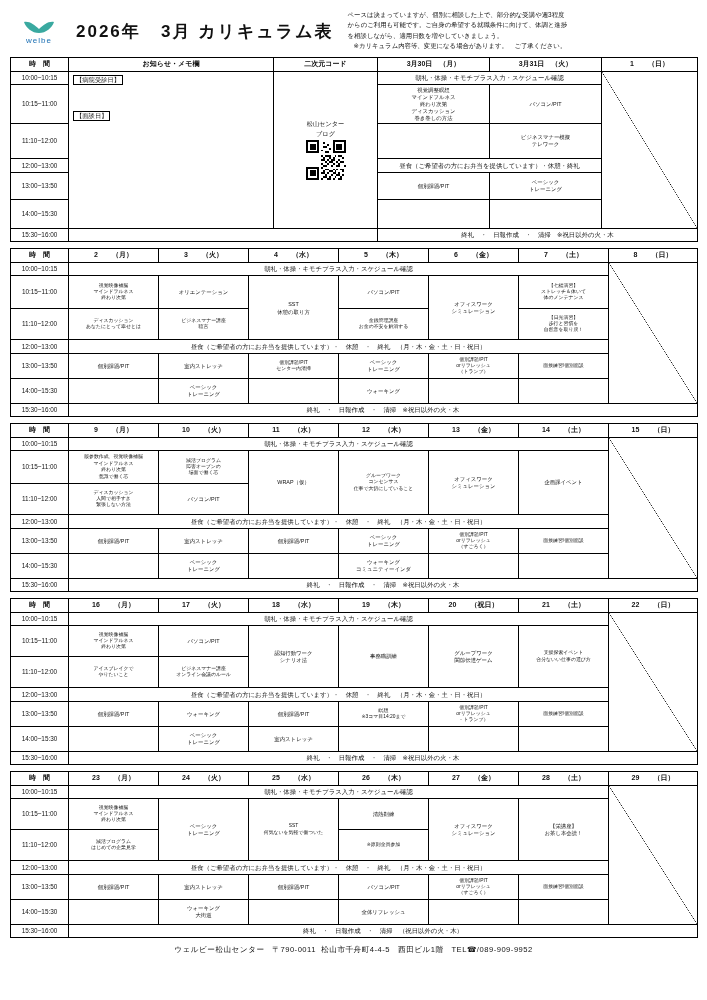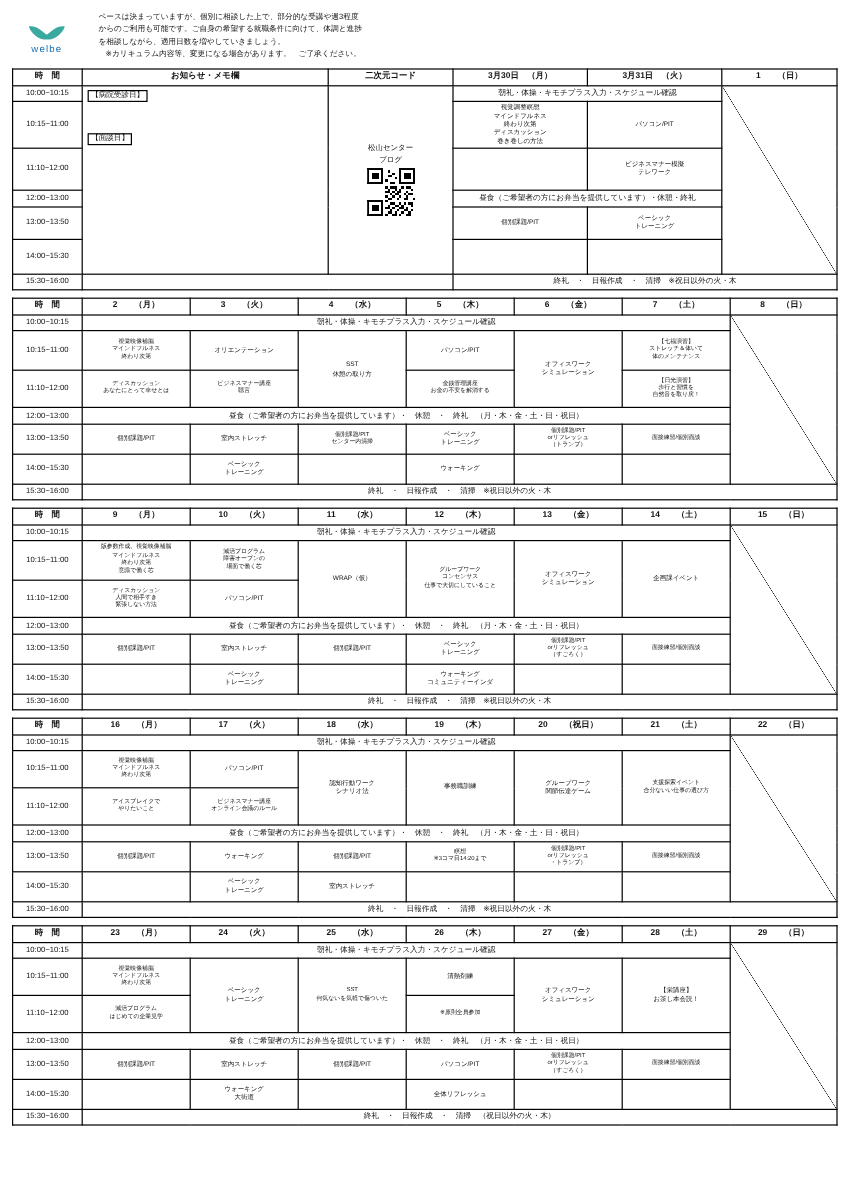--- a/index.html
+++ b/index.html
@@ -50,20 +50,23 @@
 <body>
 
 <div class="page">
 
   <div class="hdr">
     <div class="logo">
       <svg width="34" height="16" viewBox="0 0 34 16">
         <path d="M2 3 C8 2 12 6 17 10 C22 6 26 2 32 3 C30 9 24 14 17 14 C10 14 4 9 2 3 Z" fill="#3aa9a0"></path>
       </svg>
       <div class="lw">welbe</div>
+    </div>
+    <div class="title">
+      <div class="t"><span>2026年</span>&nbsp;&nbsp;&nbsp;<span>3月 カリキュラム表</span></div>
     </div>
     <div class="hnote">
       <p>ペースは決まっていますが、個別に相談した上で、部分的な受講や週3程度</p>
       <p>からのご利用も可能です。ご自身の希望する就職条件に向けて、体調と進捗</p>
       <p>を相談しながら、適用日数を増やしていきましょう。</p>
       <p class="ind">※カリキュラム内容等、変更になる場合があります。　ご了承ください。</p>
     </div>
   </div>
 
   <table>
@@ -618,14 +621,20 @@
       <td></td>
       <td></td>
     </tr>
     <tr>
       <td class="timecol">15:30~16:00</td>
       <td colspan="7" class="span-all">終礼　・　日報作成　・　清掃　（祝日以外の火・木）</td>
     </tr>
   </tbody>
     </table>
 
+  <div class="footer">
+    <span>ウェルビー松山センター</span>&nbsp;&nbsp;
+    <span>〒790-0011</span>&nbsp;
+    <span>松山市千舟町4-4-5　西田ビル1階</span>&nbsp;&nbsp;
+    <span class="tel">TEL☎/089-909-9952</span>
+  </div>
 
 </div>
 
 </body></html>

